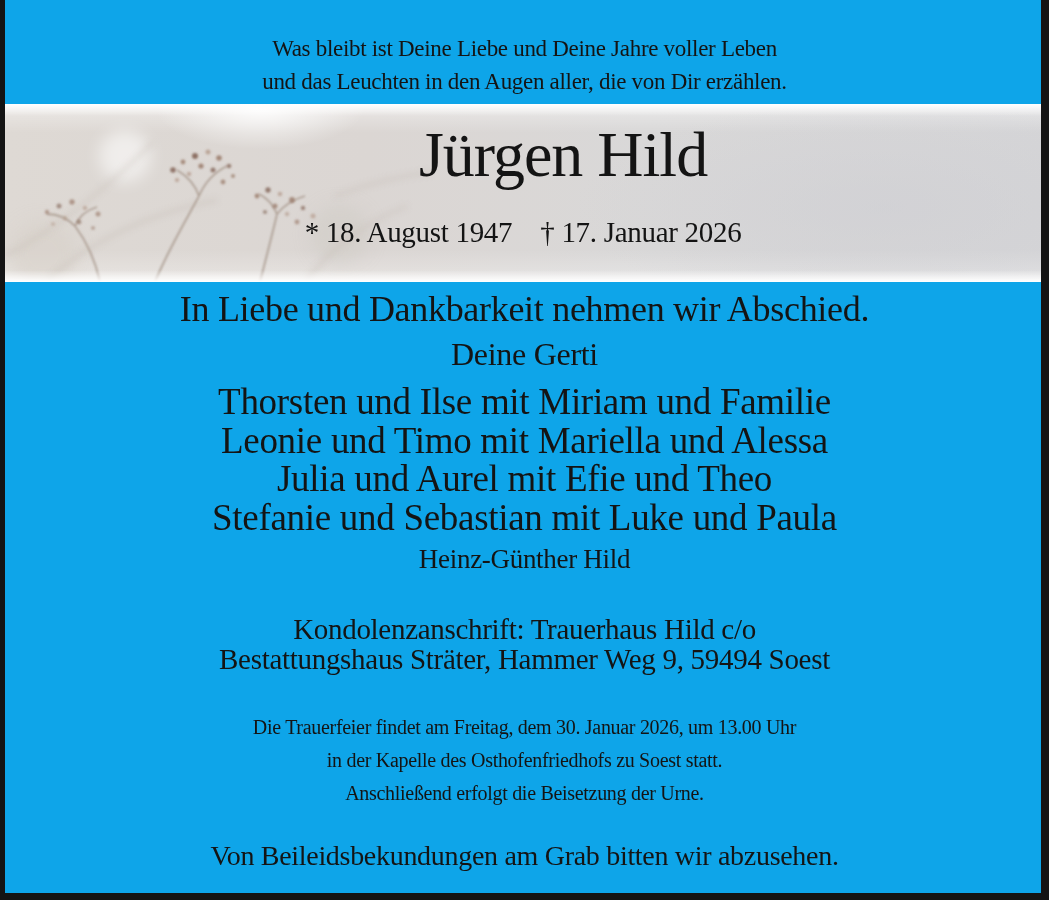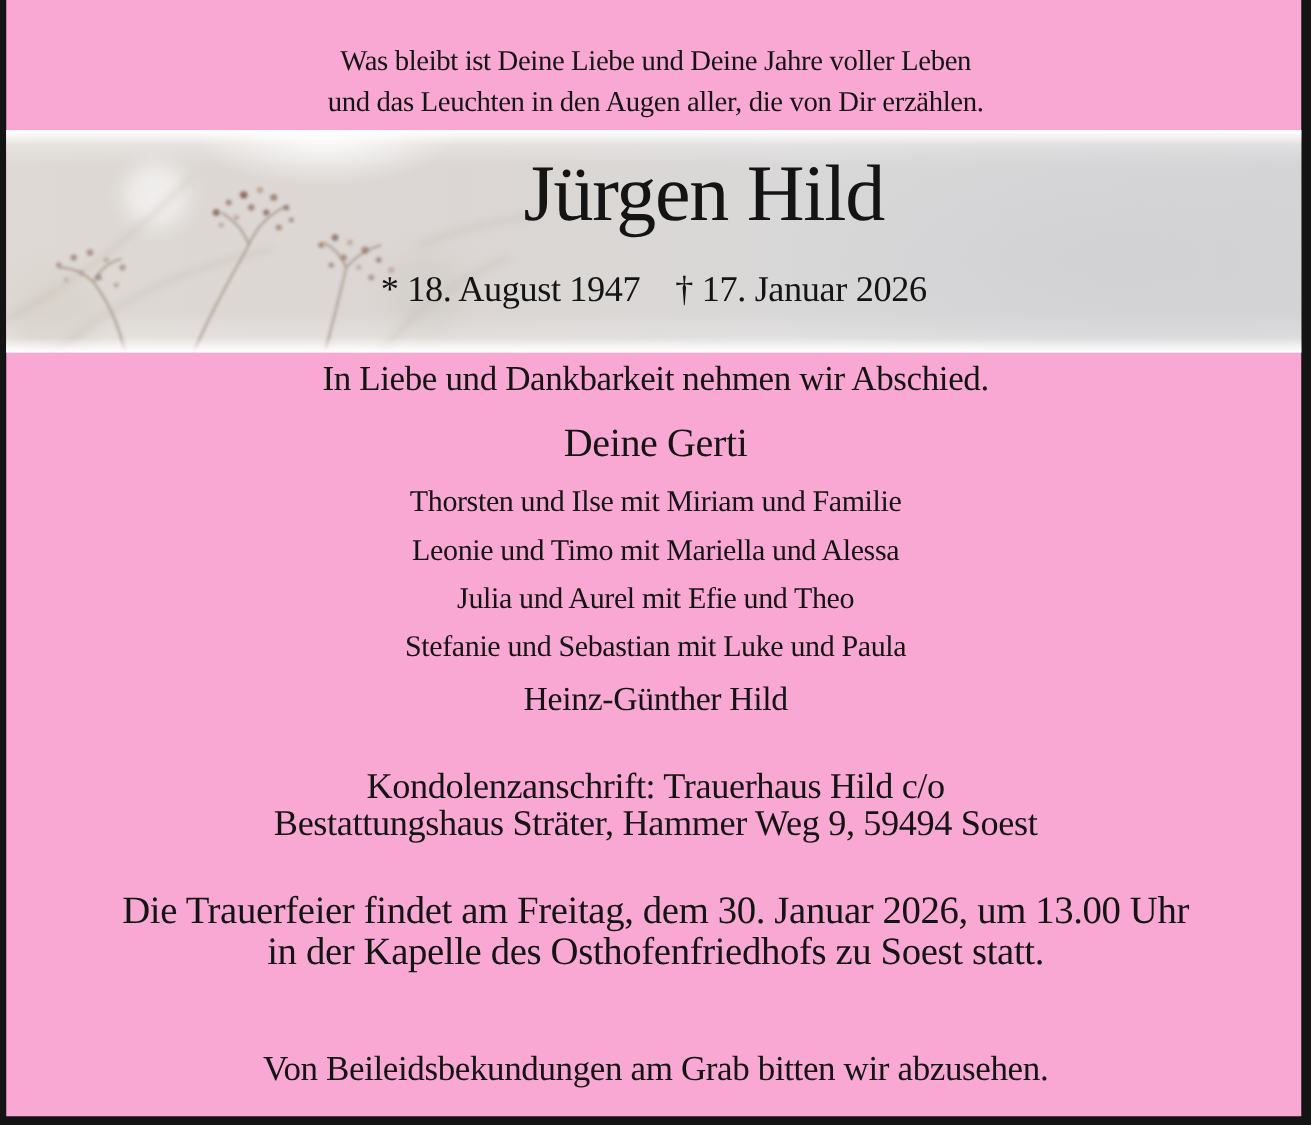--- a/index.html
+++ b/index.html
@@ -1,17 +1,17 @@
 <!DOCTYPE html>
 <html><head>
 <meta charset="utf-8">
 <style>
   html,body { margin:0; padding:0; background:#ffffff; }
   .page {
-    position:relative; width:1049px; height:900px; background:#f9a8d4;
+    position:relative; width:1049px; height:900px; background:#0ea5e9;
     font-family:"Liberation Serif","DejaVu Serif",serif; color:#141414;
     overflow:hidden; letter-spacing:-0.3px;
   }
   .edge { position:absolute; background:#141414; }
   .edge-left   { left:0; top:0; width:5px; height:900px; }
   .edge-right  { right:0; top:0; width:8px; height:900px; }
   .edge-bottom { left:0; bottom:0; width:1049px; height:7px; }
 
   .centered { position:absolute; left:0; width:100%; text-align:center; }
 
@@ -33,26 +33,26 @@
 
   .flowers { position:absolute; left:0; top:0; }
 
   .banner-name {
     position:absolute; top:14px; left:0; width:100%; text-align:center;
     font-size:64px; line-height:74px; font-weight:normal; margin:0; letter-spacing:-1px;padding-left:40px;
   }
   .banner-dates { position:absolute; top:112px; left:0; width:100%; text-align:center; font-size:29px; }
   .banner-dates .birth { margin-right:28px; }
 
-  .farewell  { top:288px; font-size:28px; }
+  .farewell  { top:288px; font-size:36px; }
   .gerti     { top:336px; font-size:32px; }
-  .family    { top:383px; font-size:24px; line-height:38.5px; }
+  .family    { top:383px; font-size:37px; line-height:38.5px; }
   .heinz     { top:544px; font-size:27px; }
   .kondolenz { top:614px; font-size:29px; line-height:30px; }
-  .service   { top:711px; font-size:31px; line-height:33px; }
+  .service   { top:711px; font-size:20px; line-height:33px; }
   .closing   { top:840px; font-size:28px; }
 </style>
 </head>
 <body>
 
 <div class="page">
 
   <div class="edge edge-left"></div>
   <div class="edge edge-right"></div>
   <div class="edge edge-bottom"></div>
@@ -152,17 +152,18 @@
   <div class="centered heinz">Heinz-Günther Hild</div>
 
   <div class="centered kondolenz">
     <div>Kondolenzanschrift: Trauerhaus Hild c/o</div>
     <div>Bestattungshaus Sträter, Hammer Weg 9, 59494 Soest</div>
   </div>
 
   <div class="centered service">
     <div>Die Trauerfeier findet am Freitag, dem 30. Januar 2026, um 13.00 Uhr</div>
     <div>in der Kapelle des Osthofenfriedhofs zu Soest statt.</div>
+    <div>Anschließend erfolgt die Beisetzung der Urne.</div>
   </div>
 
   <div class="centered closing">Von Beileidsbekundungen am Grab bitten wir abzusehen.</div>
 
 </div>
 
 </body></html>

